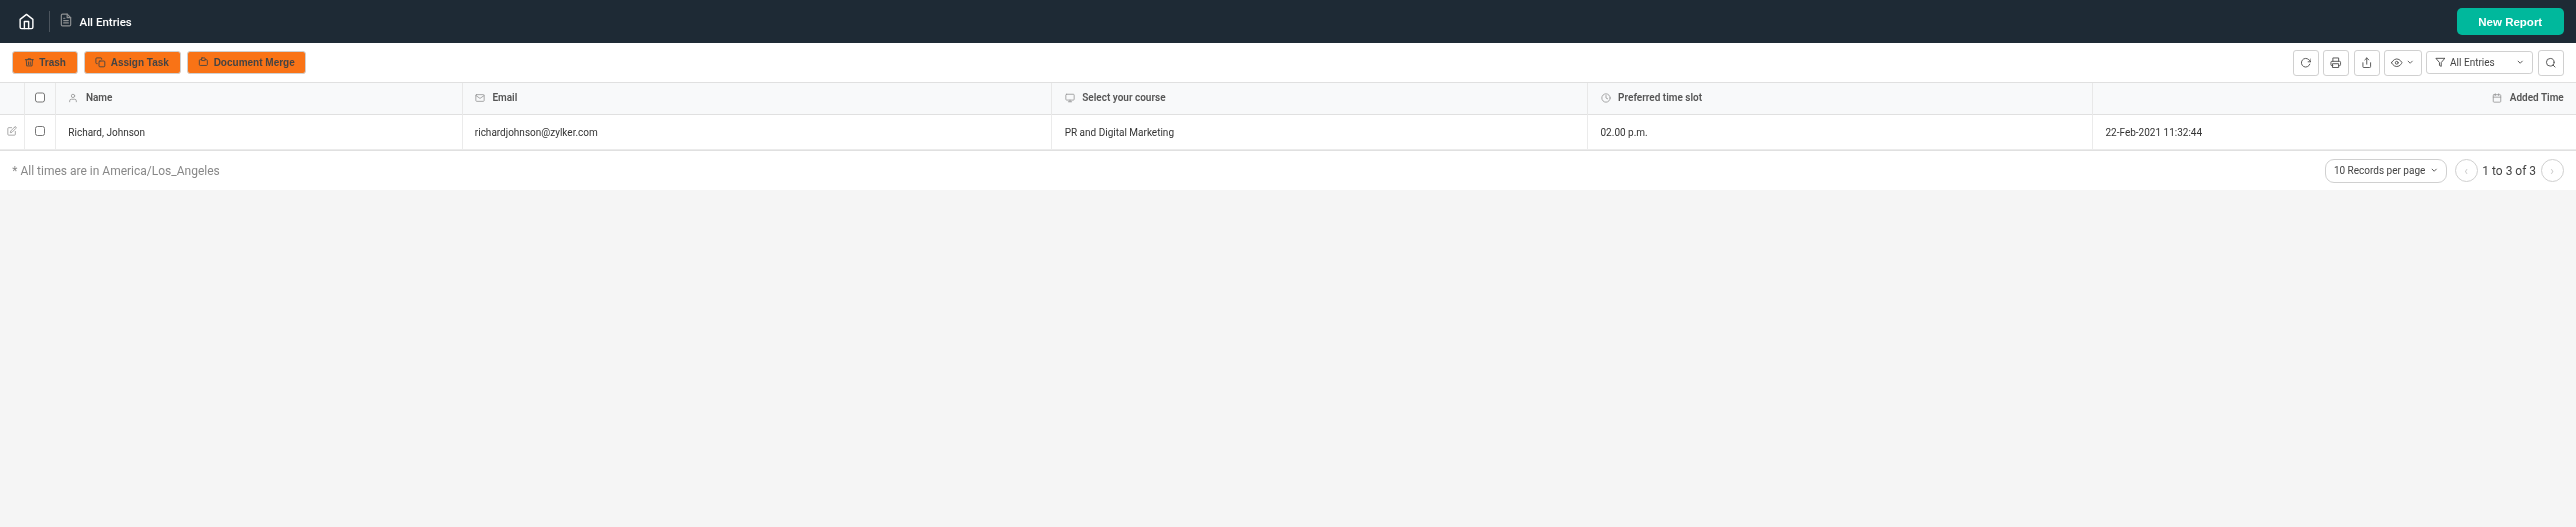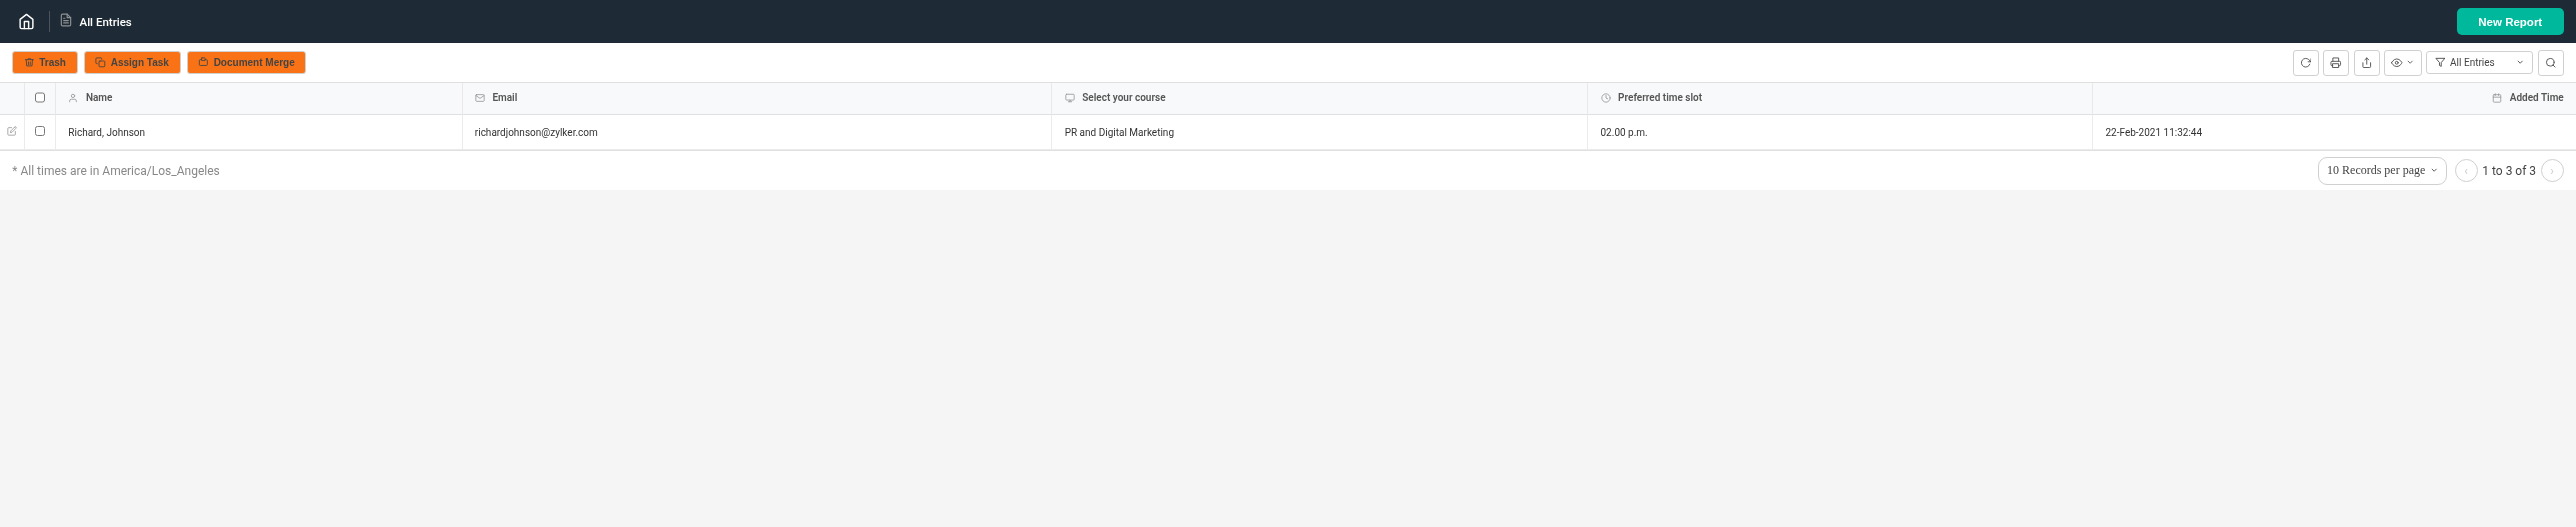--- a/index.html
+++ b/index.html
@@ -151,24 +151,23 @@
     }
     .footer-right {
       display: flex; align-items: center; gap: 7.7px;
     }
     .records-per-page {
       display: flex; align-items: center; gap: 4.6px;
       border: 0.8px solid #d0d0d0;
       background: #fff;
       padding: 5.4px 7.7px;
       border-radius: 9px;
-      font-size: 12px;
+      font-size: 10px;
       color: #444;
       cursor: pointer;
-      font-family: Liberation Serif, serif;
     }
     .page-nav {
       display: flex; align-items: center; gap: 4.6px;
     }
     .page-nav-btn {
       width: 23px; height: 23px;
       display: flex; align-items: center; justify-content: center;
       border: 0.8px solid #d0d0d0;
       border-radius: 50%;
       background: #fff;

